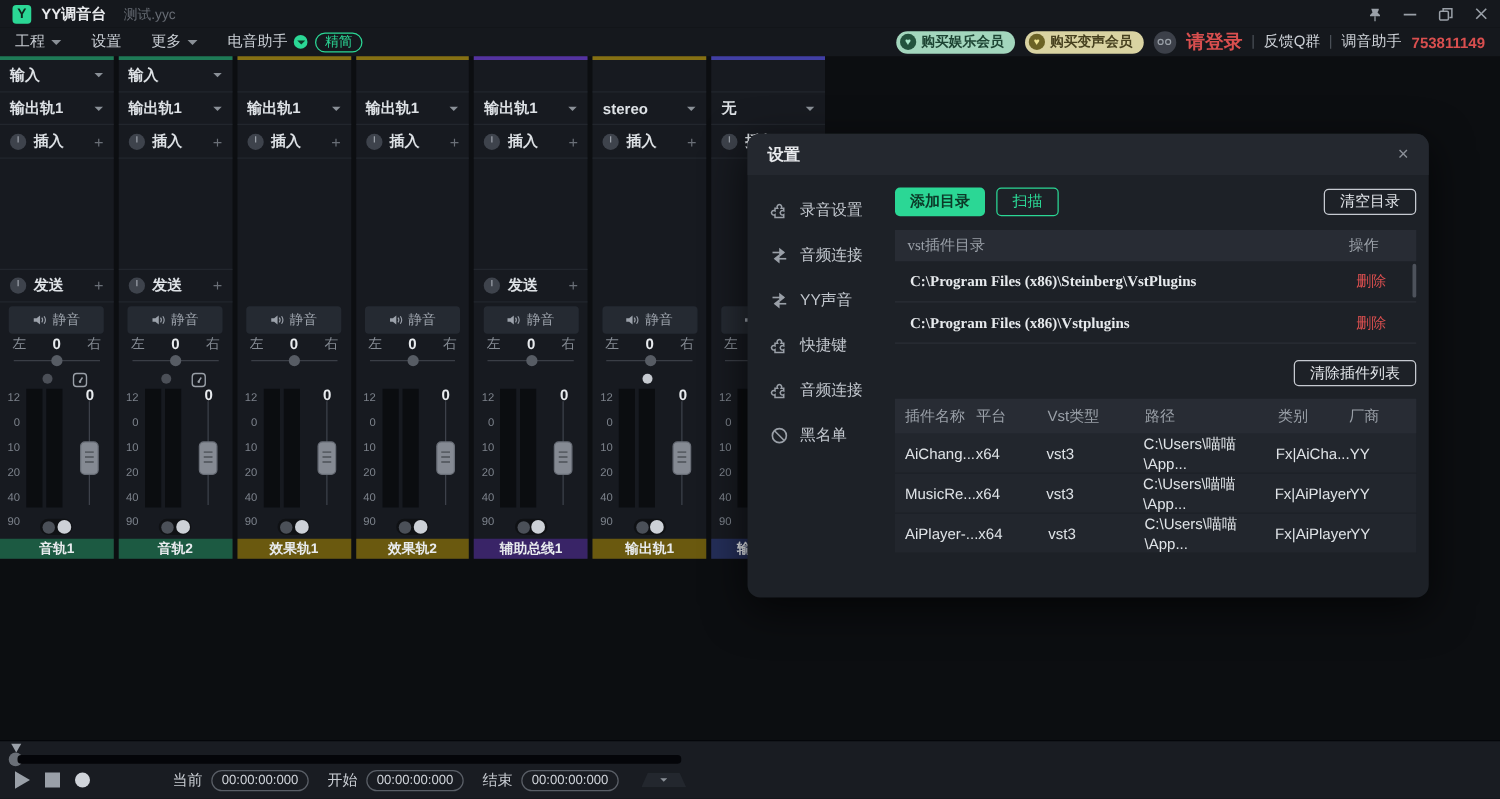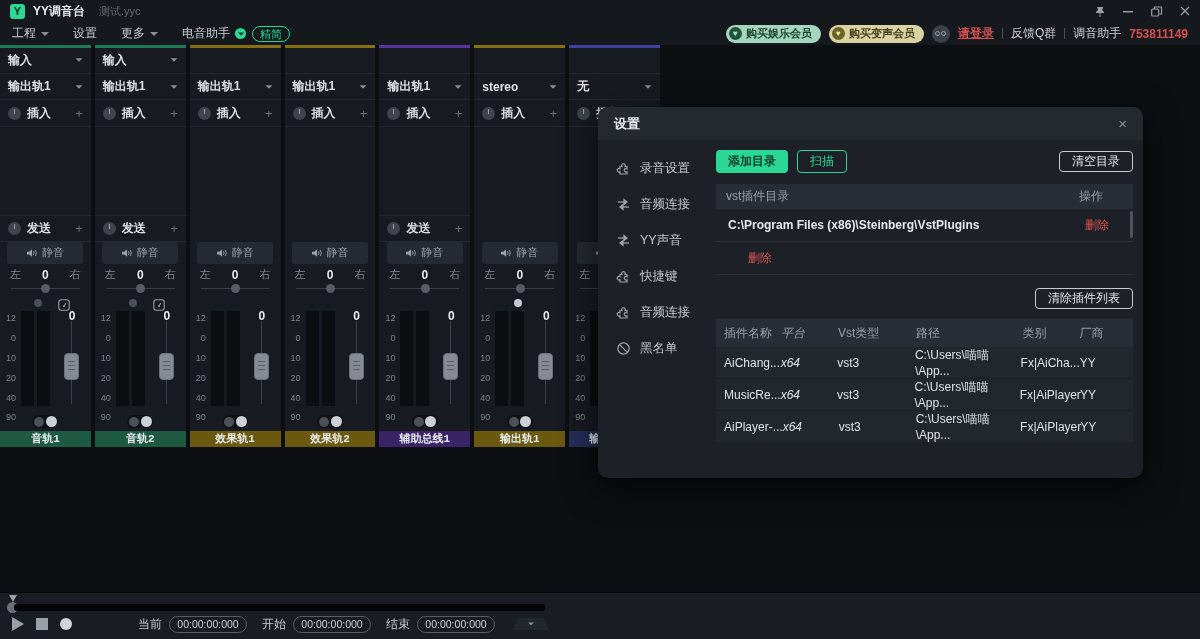--- a/index.html
+++ b/index.html
@@ -32,40 +32,40 @@
     padding:0 9px 0 3px; font-size:11px; font-weight:bold; }
   .pill-green { background:#a3d6bd; color:#1d4433; }
   .pill-yellow { background:#d9d3a2; color:#47411f; }
   .pill-ic { width:13px; height:13px; border-radius:50%; display:flex; align-items:center;
     justify-content:center; font-size:8px; }
   .pill-green .pill-ic { background:#23523d; color:#a9e6c9; }
   .pill-yellow .pill-ic { background:#6b6326; color:#ece393; }
   .avatar { width:18px; height:18px; border-radius:50%; background:#3c4049; display:flex;
     align-items:center; justify-content:center; gap:1px; }
   .avatar i { width:5px; height:5px; border:1px solid #9aa0a8; border-radius:50%; }
-  .login-link { color:#d94f4f; font-size:12px; font-weight:bold;text-decoration:underline; }
+  .login-link { color:#d94f4f; font-size:15px; font-weight:bold; }
   .vsep { width:1px; height:11px; background:#4a4f57; }
   .mb-text { color:#ced2d8; font-size:12px; }
   .qq-num { color:#d94f4f; font-size:12px; font-weight:bold; }
 
   
   .mixer { position:absolute; left:0; top:45px; width:660px; height:402px; display:flex; gap:4px; }
   .strip { width:92px; background:#171a20; display:flex; flex-direction:column; }
   .strip-top { height:3px; }
   .srow { height:29px; border-bottom:1px solid #22262d; display:flex; align-items:center;
     padding:0 8px; color:#dde1e5; font-size:12px; font-weight:bold; }
   .srow .tri { margin-left:auto; transform:scale(.85); }
   .pw-ic { width:13px; height:13px; border-radius:50%; background:#3e434c; margin-right:6px;
     position:relative; flex:none; }
   .pw-ic::after { content:""; position:absolute; left:6px; top:2px; width:1px; height:5px; background:#9aa0a8; }
   .plus { margin-left:auto; color:#6a6f77; font-size:13px; font-weight:normal; }
   .insert-space { height:98px; }
   .send-row[data-show=""] { visibility:hidden; }
   .mid-space { flex:1; }
-  .mute-row { height:28px; display:flex; align-items:flex-start; justify-content:center; }
+  .mute-row { height:28px; display:flex; align-items:flex-end; justify-content:center; }
   .mute-btn { width:76px; height:22px; background:#252a32; border-radius:3px; color:#9ba1aa;
     font-size:11px; display:flex; align-items:center; justify-content:center; gap:4px; }
   .pan-labels { height:17px; display:flex; align-items:center; padding:0 10px; font-size:11px; color:#858b93; }
   .pan-val { flex:1; text-align:center; color:#e8ebee; font-weight:bold; font-size:12px; }
   .pan-slider { height:13px; position:relative; }
   .pan-track { position:absolute; left:11px; right:11px; top:6px; height:1px; background:#3a3e46; }
   .pan-thumb { position:absolute; left:50%; top:2px; margin-left:-4px; width:9px; height:9px;
     border-radius:50%; background:#575c64; }
   .ind-row { height:17px; position:relative; }
   .ind-dot { position:absolute; left:38px; top:5px; width:8px; height:8px; border-radius:50%; display:none; }
@@ -84,21 +84,21 @@
     background:#858a93; border:1px solid #6a6f78; display:flex; align-items:center; justify-content:center; }
   .fhandle i { width:7px; height:11px;
     background:repeating-linear-gradient(180deg,#5a5f66 0 1.5px,transparent 1.5px 4px); }
   .toggle-row { height:16px; display:flex; align-items:center; justify-content:center; }
   .sw { width:26px; height:13px; border-radius:7px; background:#0f1114; position:relative; }
   .sw::before { content:""; position:absolute; left:2px; top:1.5px; width:10px; height:10px;
     border-radius:50%; background:#4b5058; }
   .sw::after { content:""; position:absolute; right:1.5px; top:1px; width:11px; height:11px;
     border-radius:50%; background:#cdd1d7; }
   .name-bar { height:18px; margin-top:2px; display:flex; align-items:center; justify-content:center;
-    color:#e8ebee; font-size:11px; font-weight:bold;font-family:Liberation Mono, monospace; }
+    color:#e8ebee; font-size:11px; font-weight:bold; }
 
   
   .transport { position:absolute; left:0; top:592px; width:1200px; height:47px; background:#191c22;
     border-top:1px solid #04060a; }
   .tl-marker { position:absolute; left:9px; top:2px; width:0; height:0; border-left:4px solid transparent;
     border-right:4px solid transparent; border-top:7px solid #9aa0a8; }
   .tl-dot { position:absolute; left:7px; top:9px; width:11px; height:11px; border-radius:50%; background:#6a6f77; }
   .tl-bar { position:absolute; left:14px; top:11px; width:531px; height:7px; background:#040509; border-radius:3px; }
   .tr-controls { position:absolute; left:12px; top:20px; height:22px; display:flex; align-items:center; }
   .t-play { width:0; height:0; border-top:7px solid transparent; border-bottom:7px solid transparent;
@@ -128,35 +128,35 @@
   .side-item[data-icon="swap"] .ic-swap,
   .side-item[data-icon="puzzle"] .ic-puzzle,
   .side-item[data-icon="blocked"] .ic-blocked { display:block; }
   .dlg-content { flex:1; padding:10px 10px 0 4px; }
   .btn-row { display:flex; align-items:center; margin-bottom:11px; }
   .btn { border-radius:4px; font-size:12px; height:23px; display:inline-flex; align-items:center;
     padding:0 12px; }
   .btn-green { background:#2bd795; color:#0b3a28; font-weight:bold; }
   .btn-green-o { border:1px solid #2bd795; color:#2bd795; margin-left:9px; }
   .btn-white-o { border:1px solid #c6cad1; color:#e3e6ea; margin-left:auto; height:21px; }
-  .dir-table { position:relative; }
+  .dir-table { position:relative;font-family:Liberation Serif, serif; }
   .dir-head { height:25px; background:#282c34; display:flex; align-items:center; padding:0 10px;
     color:#9aa0a8; font-size:12px; }
   .dir-head .grow, .dir-row .grow { flex:1; }
   .col-act { width:64px; text-align:center; }
   .dir-row { height:33px; border-bottom:1px solid #2a2e36; display:flex; align-items:center;
     padding:0 4px 0 12px; color:#e6e9ec; font-size:12px; font-weight:bold; }
   .del-link { width:64px; text-align:center; color:#d94f4f; font-weight:normal; }
   .dir-scroll { position:absolute; right:0; top:27px; width:3px; height:27px; background:#4d525b; border-radius:2px; }
   .btn-row2 { display:flex; margin:13px 0 10px 0; }
   .plg-head { height:28px; background:#282c34; display:flex; align-items:center; padding:0 8px;
     color:#9aa0a8; font-size:12px; }
   .plg-row { height:32px; background:#22262d; border-bottom:1px solid #1d2127; display:flex;
     align-items:center; padding:0 8px; color:#dfe3e7; font-size:12px; }
-  .c0{width:15%;} .c1{width:15%;font-style:italic;} .c2{width:15%;} .c3{width:28%;margin-left:21px;} .c4{width:15%;} .c5{width:12%;}
+  .c0{width:15%;} .c1{width:15%;} .c2{width:15%;} .c3{width:28%;margin-left:21px;} .c4{width:15%;} .c5{width:12%;}
 
   svg { overflow:visible; }
 </style>
 </head>
 <body>
 
 <div class="titlebar">
   <div class="logo">Y</div>
   <div class="app-name">YY调音台</div>
   <div class="doc-name">测试.yyc</div>
@@ -856,20 +856,21 @@
           <span class="grow">vst插件目录</span>
           <span class="col-act">操作</span>
         </div>
 
           <div class="dir-row">
             <span class="grow">C:\Program Files (x86)\Steinberg\VstPlugins</span>
             <span class="del-link">删除</span>
           </div>
 
           <div class="dir-row">
+            <span class="grow">C:\Program Files (x86)\Vstplugins</span>
             <span class="del-link">删除</span>
           </div>
 
         <div class="dir-scroll"></div>
       </div>
       <div class="btn-row2">
         <div class="btn btn-white-o">清除插件列表</div>
       </div>
       <div>
         <div class="plg-head">

